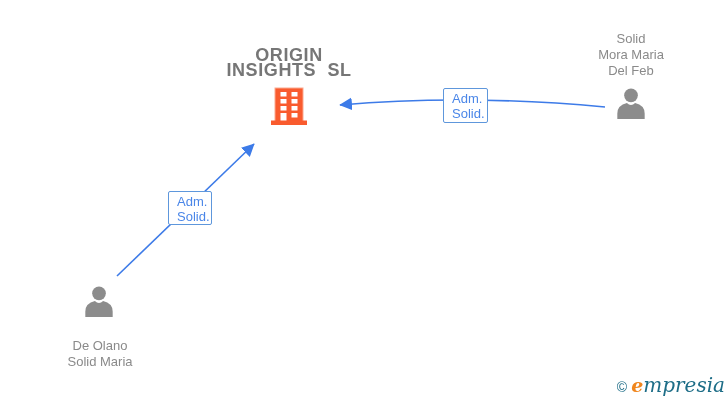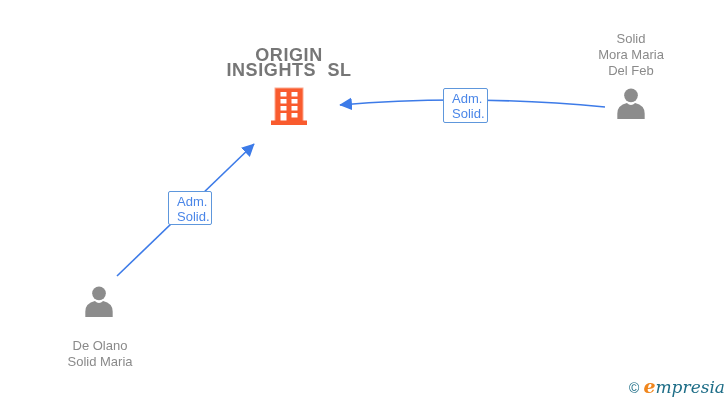--- a/index.html
+++ b/index.html
@@ -78,21 +78,21 @@
     line-height: 14px;
   }
   .brand { font-family: "DejaVu Serif", serif; font-style: italic; }
   .brand-e {
     color: var(--brand_orange, #f0861d);
     font-size: 19px;
     font-weight: bold;
   }
   .brand-rest {
     color: var(--brand_teal, #1d6d87);
-    font-size: 17px;
+    font-size: 20px;
   }
 </style>
 </head>
 <body>
 
 <div class="canvas">
 
   <svg class="edges-layer" viewBox="0 0 728 400">
     <defs>
       <marker id="ah" markerWidth="10" markerHeight="10" refX="7.5" refY="4" orient="auto">

